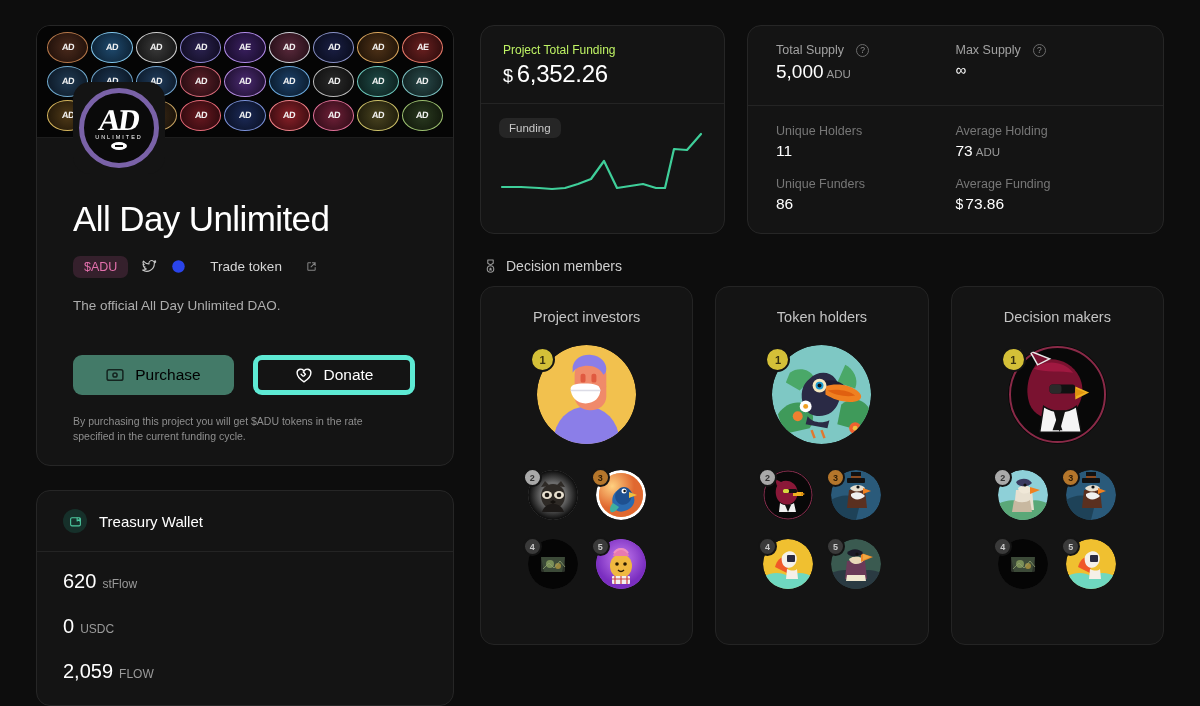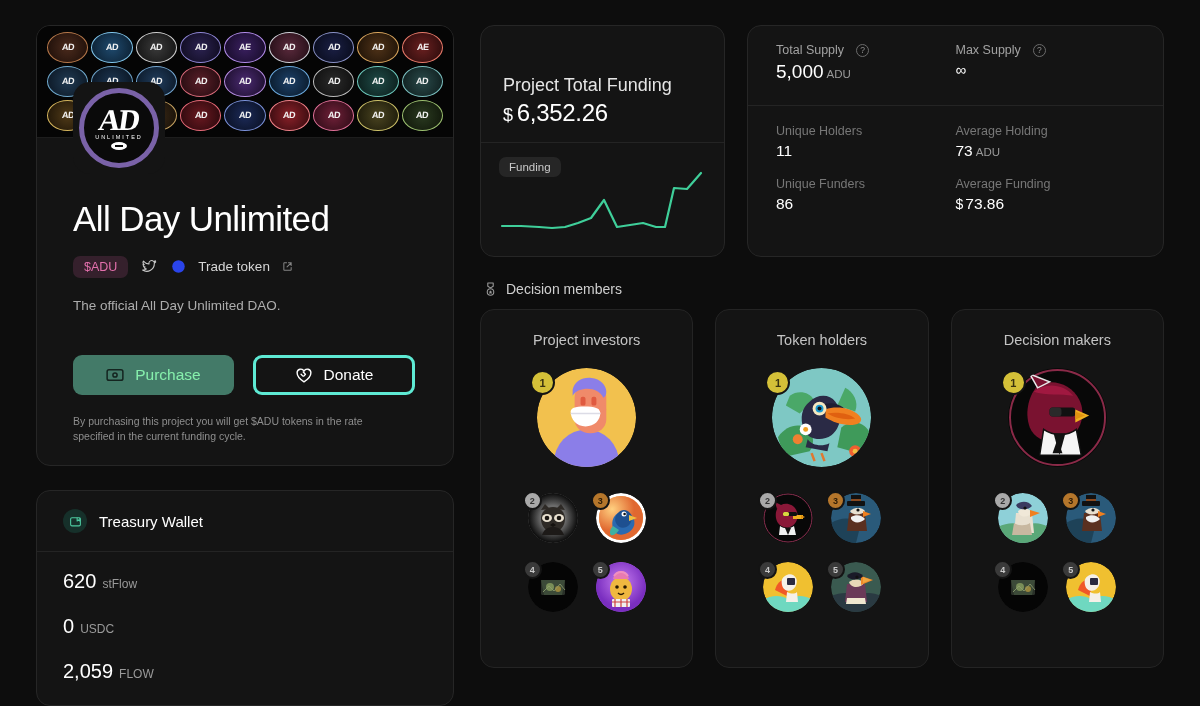--- a/index.html
+++ b/index.html
@@ -90,38 +90,38 @@
     letter-spacing: -0.6px; line-height: 1.1;
   }
   .meta-row { display: flex; align-items: center; gap: 13px; margin-top: 17px; }
   .token-badge {
     background: #35202c; color: #e470ad;
     font-size: 12.5px; font-weight: 500;
     padding: 4px 11px; border-radius: 7px;
   }
   .ic-btn { display: flex; align-items: center; cursor: pointer; }
   .trade-link {
-    display: flex; align-items: center; gap: 12px;
+    display: flex; align-items: center; gap: 24px;
     color: #d6d6d6; font-size: 13.5px; cursor: pointer;
   }
   .ext-ic { opacity: .7; }
   .desc { color: #adadad; font-size: 13.5px; margin-top: 20px; }
 
   .btn-row { display: flex; gap: 19px; margin-top: 42px; }
   .btn {
     display: flex; align-items: center; justify-content: center; gap: 11px;
     height: 40px; border-radius: 9px; cursor: pointer;
     font-size: 15.5px;
   }
   .btn-purchase {
-    background: #437a68; color: #86efac; width: 161px; font-weight: 400;
+    background: #437a68; color: #000000; width: 161px; font-weight: 400;
   }
   .btn-donate {
     background: transparent; color: #fff; width: 162px;
-    border: 3px solid #5eead4;
+    border: 5px solid #5eead4;
   }
   .fineprint {
     margin-top: 19px; color: #8e8e8e; font-size: 10.5px; line-height: 1.45; max-width: 310px;
   }
 
   
   .treasury { overflow: hidden; }
   .treasury-head {
     display: flex; align-items: center; gap: 12px;
     padding: 18px 26px; border-bottom: 1px solid #242424;
@@ -133,21 +133,21 @@
   .treas-title { color: #fff; font-size: 15px; }
   .treasury-body { padding: 18px 26px 0 26px; }
   .bal-row { display: flex; align-items: baseline; gap: 6px; margin-bottom: 22px; }
   .bal-num { color: #fff; font-size: 20px; font-weight: 500; }
   .bal-sym { color: #9a9a9a; font-size: 12px; }
 
   
   .stats-row { display: flex; gap: 22px; }
   .funding-card { width: 245px; flex: 0 0 245px; overflow: hidden; }
   .fund-top { padding: 17px 22px 15px 22px; border-bottom: 1px solid #242424; }
-  .fund-label { color: #e5e5e5; font-size: 18px; margin-top: 32px; }
+  .fund-label { color: #bef264; font-size: 12px; }
   .fund-amt { color: #fff; font-size: 24px; font-weight: 400; margin-top: 3px; letter-spacing: -.3px; }
   .fund-amt .cur { font-size: 18px; margin-right: 4px; }
   .fund-bot { padding: 14px 18px 16px 18px; position: relative; height: 113px; }
   .chip {
     display: inline-block; background: #262626; color: #c9c9c9;
     font-size: 11.5px; padding: 4px 10px; border-radius: 7px;
   }
   .spark { position: absolute; left: 18px; bottom: 14px; }
 
   .supply-card { flex: 1; overflow: hidden; }

